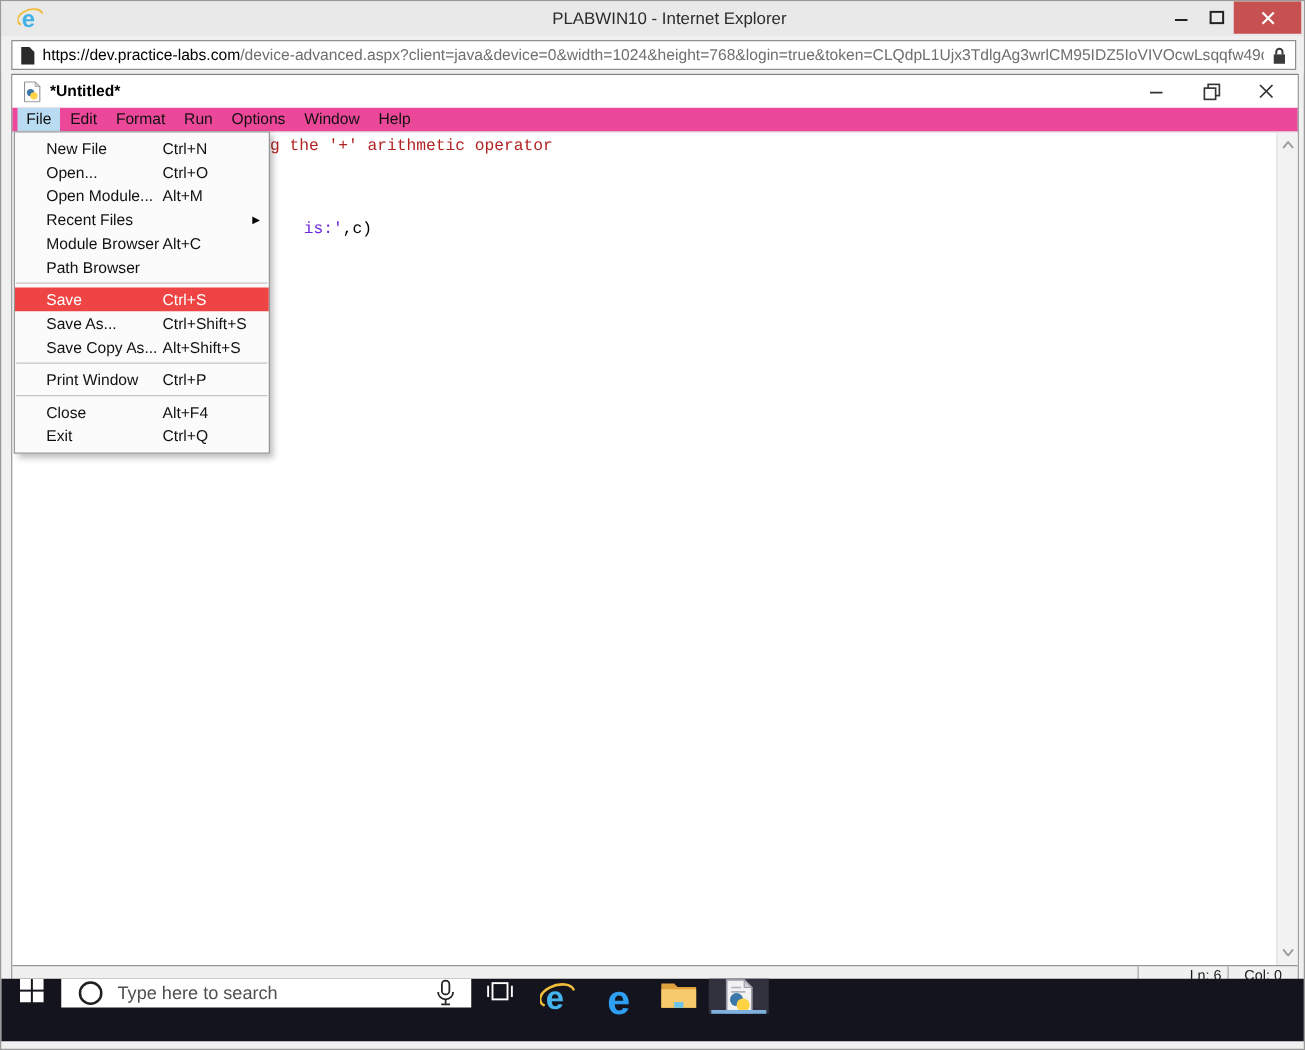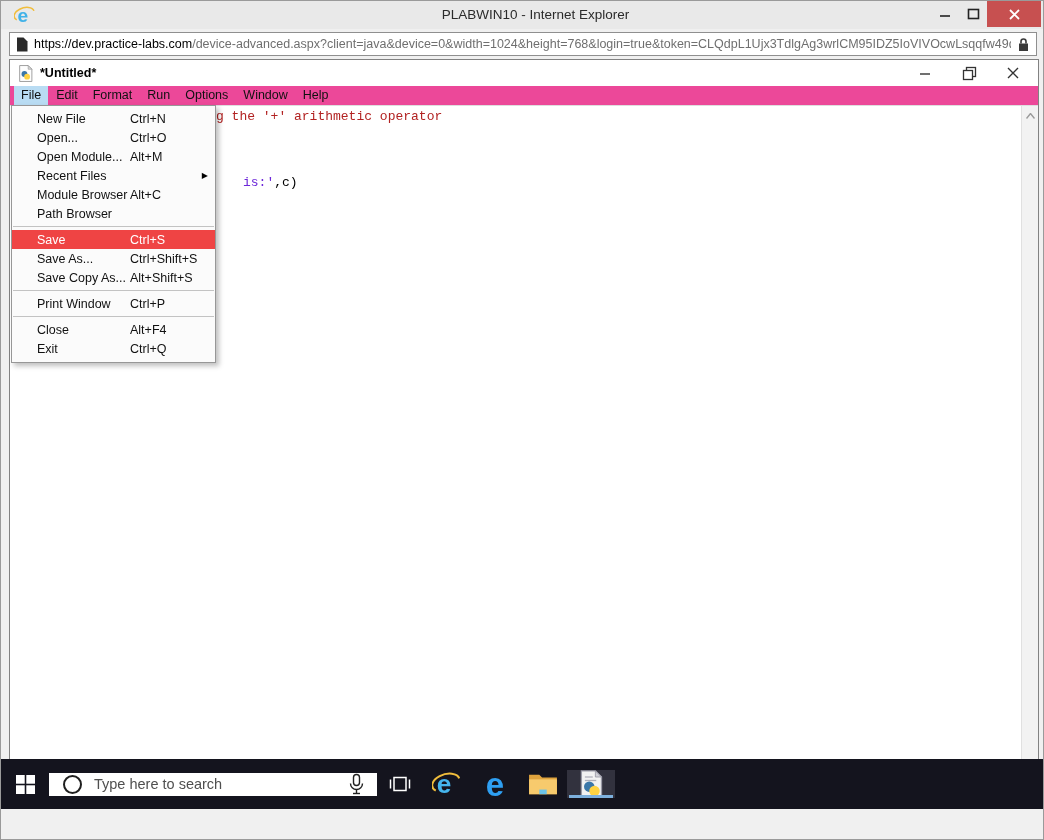--- a/index.html
+++ b/index.html
@@ -54,21 +54,21 @@
   
   .filemenu { position:absolute; left:10px; top:104px; width:205px; background:#fbfbfb; border:1px solid #979797; box-shadow:3px 3px 5px rgba(0,0,0,0.25); padding:3px 0 4px 0; z-index:50; }
   .fm-row { height:19px; display:flex; align-items:center; padding:0 8px 0 25px; font-size:12.5px; color:#111; position:relative; }
   .fm-label { flex:0 0 93px; white-space:nowrap; }
   .fm-accel { white-space:nowrap; }
   .fm-row.selected { background:#ef4444; color:#ffffff; }
   .fm-sep { border-top:1px solid #c3c3c3; margin:3px 1px; }
   .fm-arrow { position:absolute; right:7px; font-size:8px; color:#000; }
 
   
-  .taskbar { position:absolute; left:0; top:758px; width:1044px; height:50px; background:#14141e; display:flex; align-items:center; }
+  .taskbar { position:absolute; left:0; top:782px; width:1044px; height:50px; background:#14141e; display:flex; align-items:flex-start; }
   .tb-start { width:48px; display:flex; align-items:center; justify-content:center; }
   .tb-search { width:328px; background:#ffffff; display:flex; align-items:center; position:relative; }
   .cortana-ring { width:19px; height:19px; border:2px solid #1f1f1f; border-radius:50%; margin:0 12px 0 14px; flex:0 0 auto; }
   .search-input { border:none; outline:none; flex:1 1 auto; font-family:"Liberation Sans", sans-serif; font-size:14.5px; color:#333; background:transparent; min-width:0; }
   .search-input::placeholder { color:#4f4f4f; opacity:1; }
   .search-mic { flex:0 0 auto; margin-right:12px; display:flex; }
   .tb-taskview { width:46px; display:flex; align-items:center; justify-content:center; }
   .tb-app { width:48px; display:flex; align-items:center; justify-content:center; position:relative; }
   .tb-app.active { background:#32323e; }
   .tb-app.active .underline { position:absolute; left:2px; right:2px; bottom:0; height:3px; background:#7db0dd; }

